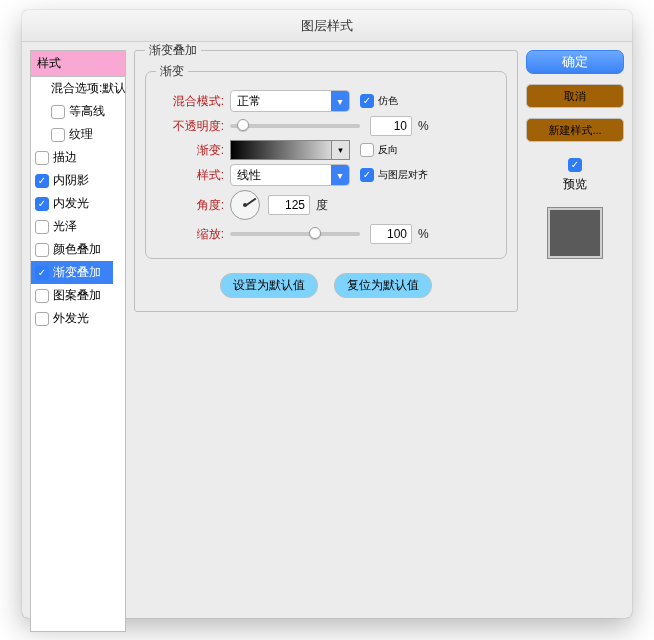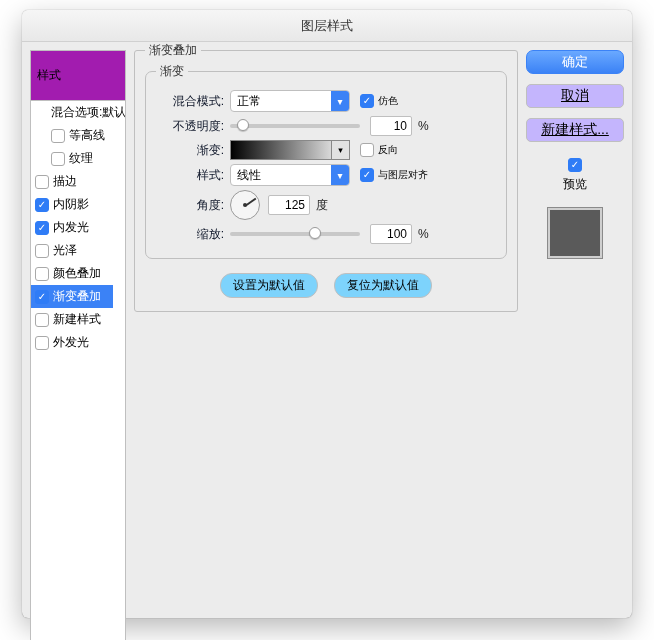--- a/index.html
+++ b/index.html
@@ -13,21 +13,21 @@
     height: 32px; line-height: 32px; text-align: center; font-size: 13px; color: #333;
     background: linear-gradient(#f6f6f6,#e8e8e8);
     border-top-left-radius: 6px; border-top-right-radius: 6px;
     border-bottom: 1px solid #d0d0d0;
   }
   .body { display: flex; padding: 8px; gap: 8px; height: calc(100% - 32px); }
 
   
   .styles-col { width: 96px; }
   .styles-head {
-    background: #a21caf; border: 1px solid #bfbfbf; font-size: 12px; padding: 16px 6px;
+    background: #f9a8d4; border: 1px solid #bfbfbf; font-size: 12px; padding: 4px 6px;
   }
   .styles-list {
     background: #fff; border: 1px solid #bfbfbf; border-top: none;
     height: 555px; overflow: hidden; padding-right: 12px;
   }
   .style-row {
     display: flex; align-items: center; gap: 4px; font-size: 12px;
     padding: 3px 4px; white-space: nowrap;
   }
   .style-row.indent { padding-left: 20px; }
@@ -56,21 +56,21 @@
   }
   .inner-fieldset {
     border: 1px solid #bfbfbf; border-radius: 7px; padding: 14px 10px 10px 10px;
     position: relative; margin-top: 12px;
   }
   .inner-legend {
     position: absolute; top: -9px; left: 10px; background: #ececec; padding: 0 4px;
     font-size: 12px; color: #333;
   }
   .form-row { display: flex; align-items: center; margin: 4px 0; font-size: 12px; }
-  .form-label { width: 68px; text-align: right; margin-right: 6px; color: #0f172a; }
+  .form-label { width: 68px; text-align: right; margin-right: 6px; color: #b91c1c; }
 
   .select {
     display: inline-flex; align-items: center; justify-content: space-between;
     background: #fff; border: 1px solid #bfbfbf; border-radius: 4px;
     height: 22px; padding: 0 0 0 6px; font-size: 12px; min-width: 120px;
   }
   .select .arrow {
     background: #3b82f6; color: #fff; width: 18px; height: 100%;
     display: flex; align-items: center; justify-content: center;
     border-top-right-radius: 3px; border-bottom-right-radius: 3px;
@@ -118,22 +118,22 @@
     padding: 3px 12px; font-size: 12px;
   }
 
   
   .right-col { width: 98px; display: flex; flex-direction: column; gap: 10px; align-items: stretch; }
   .primary-btn {
     background: linear-gradient(#6aa9ff,#3b82f6); color: #fff; border: 1px solid #3b82f6;
     border-radius: 7px; height: 24px; font-size: 13px;
   }
   .normal-btn {
-    background: #c4b5fd; border: 1px solid #bfbfbf; border-radius: 5px;
-    height: 24px; font-size: 14px; text-decoration: underline;
+    background: #a16207; border: 1px solid #bfbfbf; border-radius: 5px;
+    height: 24px; font-size: 11px;
   }
   .preview-row { display: flex; align-items: center; gap: 4px; font-size: 12px; margin-top: 6px; flex-direction: column; }
   .preview-box {
     width: 56px; height: 52px; background: #5a5a5a; border: 1px solid #8a8a8a;
     box-shadow: inset 0 0 0 2px #cfcfcf;
     margin-top: 4px; align-self: center;
   }
 </style>
 </head>
 <body>
@@ -177,21 +177,21 @@
             <div class="style-row">
               <span class="cb"></span>
               <span>颜色叠加</span>
             </div>
             <div class="style-row selected">
               <span class="cb checked"></span>
               <span>渐变叠加</span>
             </div>
             <div class="style-row">
               <span class="cb"></span>
-              <span>新建样式</span>
+              <span>图案叠加</span>
             </div>
             <div class="style-row">
               <span class="cb"></span>
               <span>外发光</span>
             </div>
           </div>
       </div>
     </div>
 
     <div class="center">

